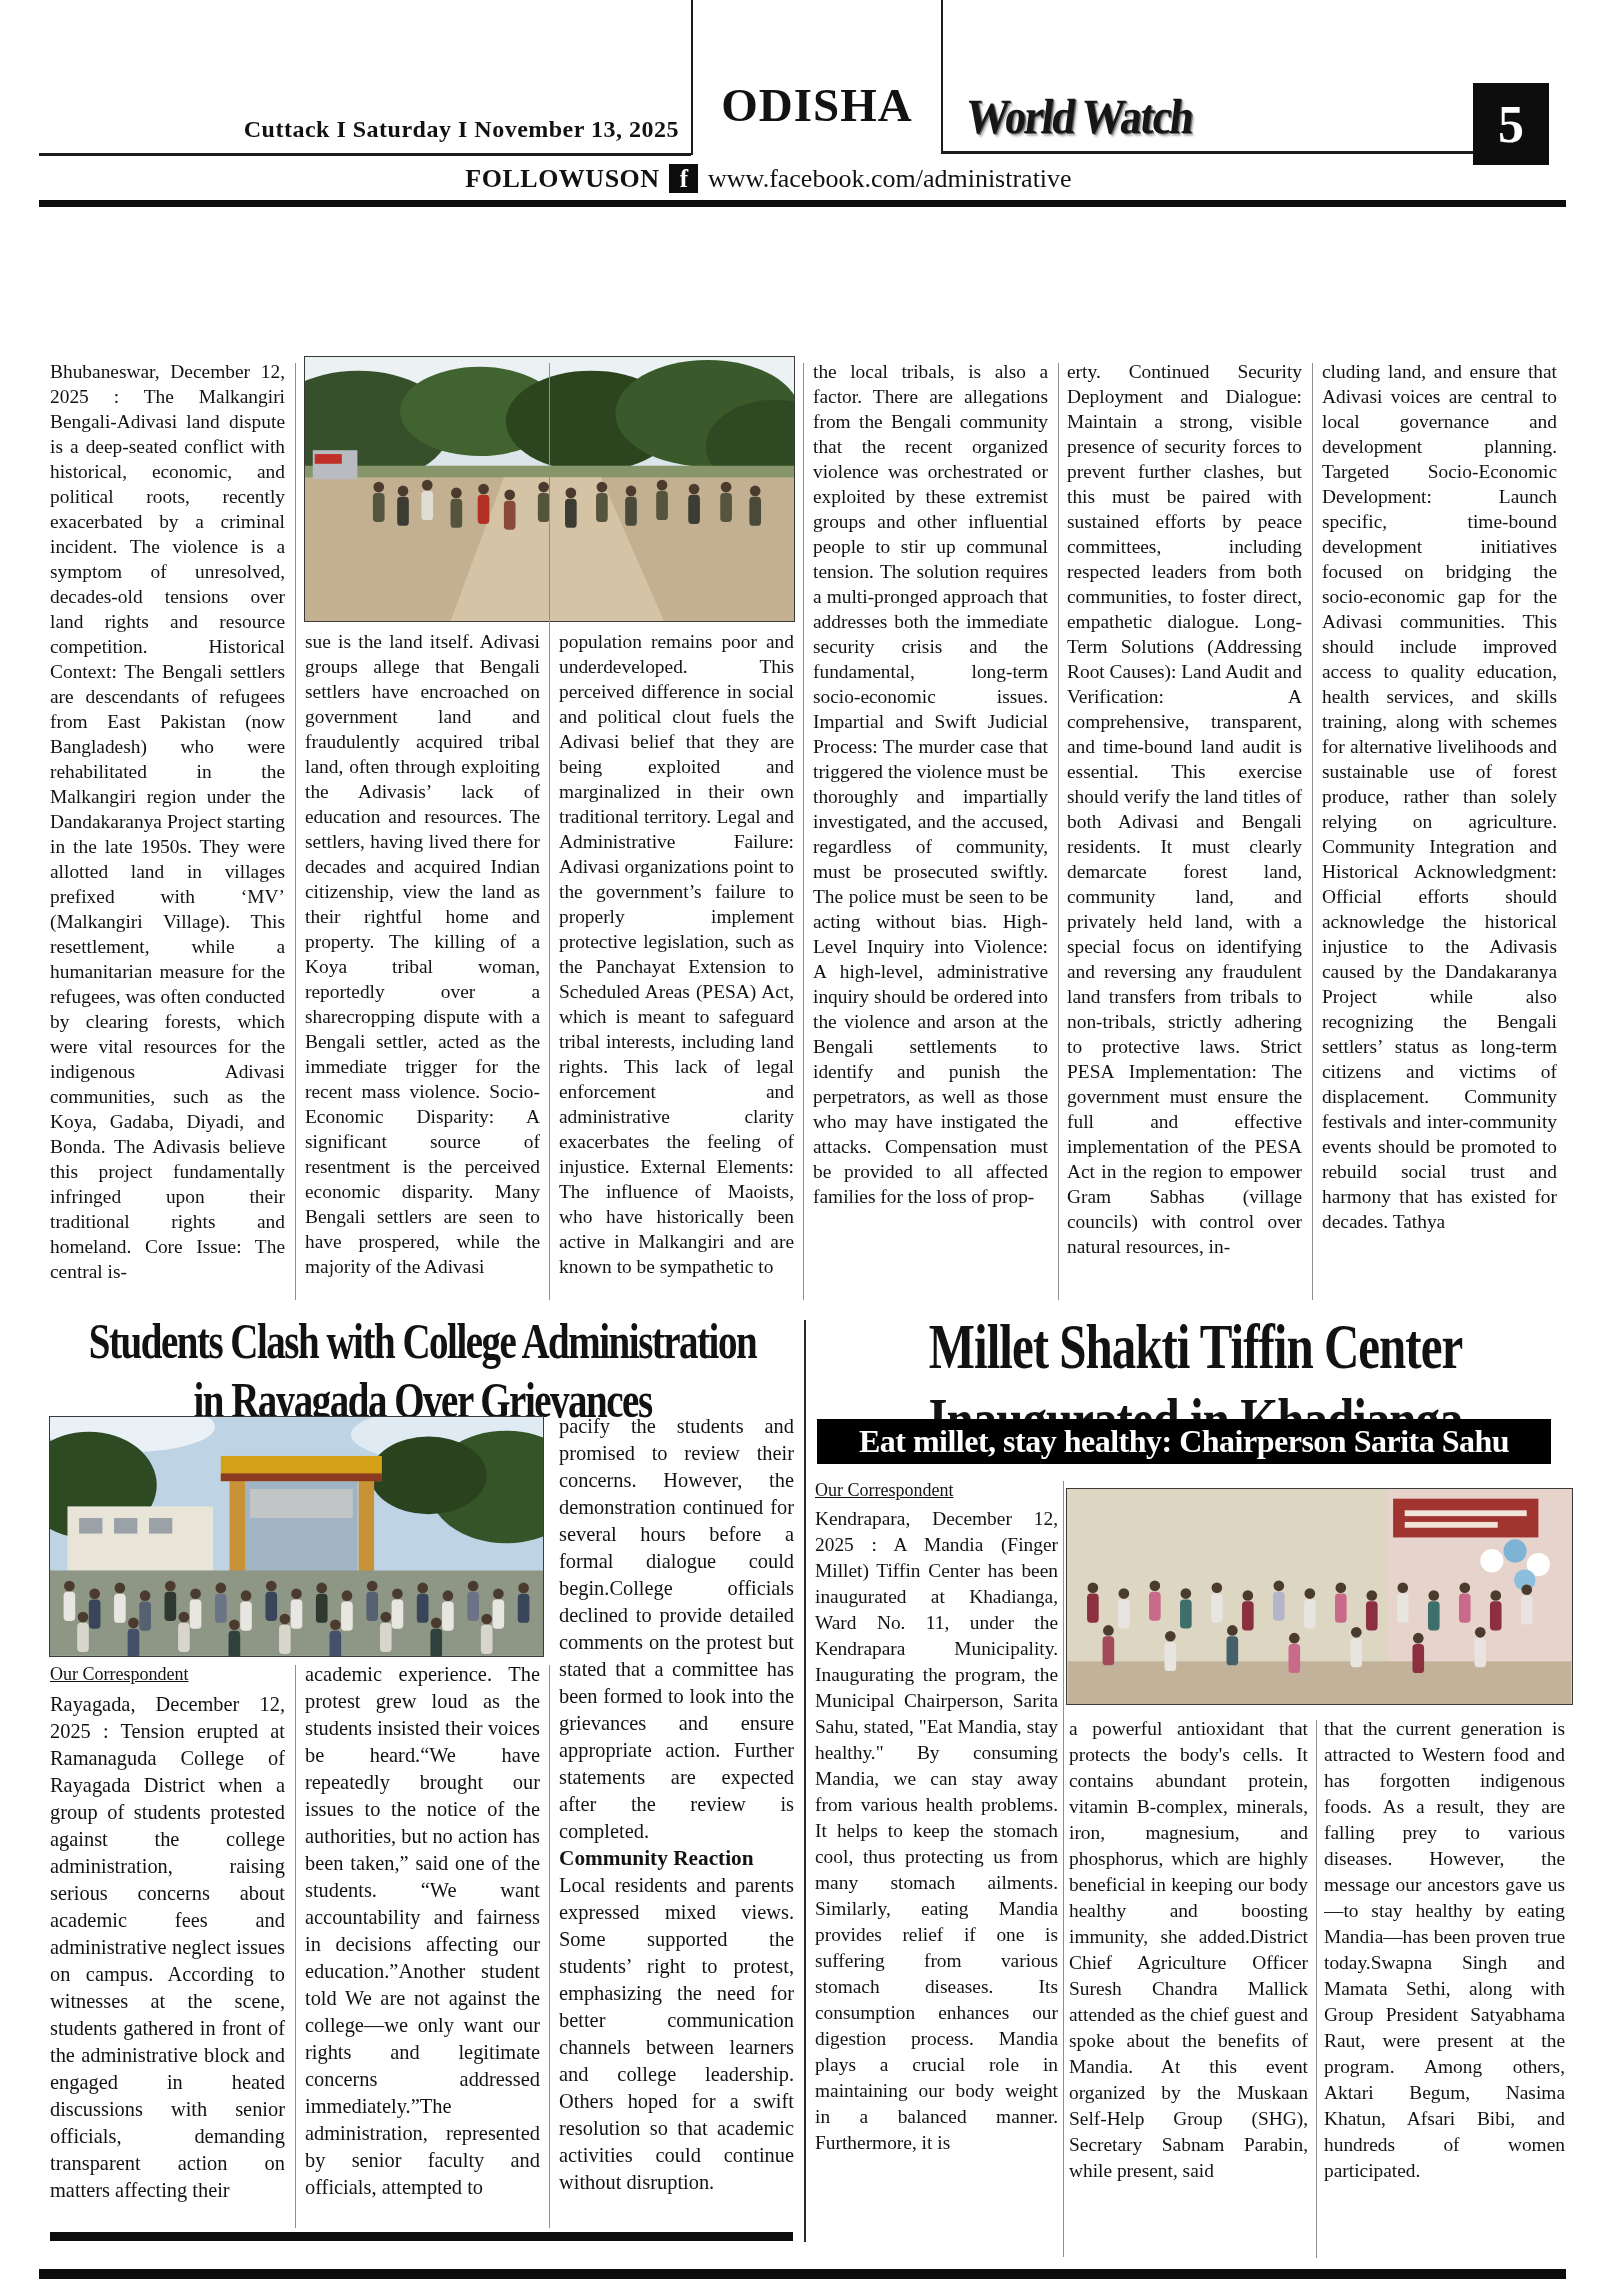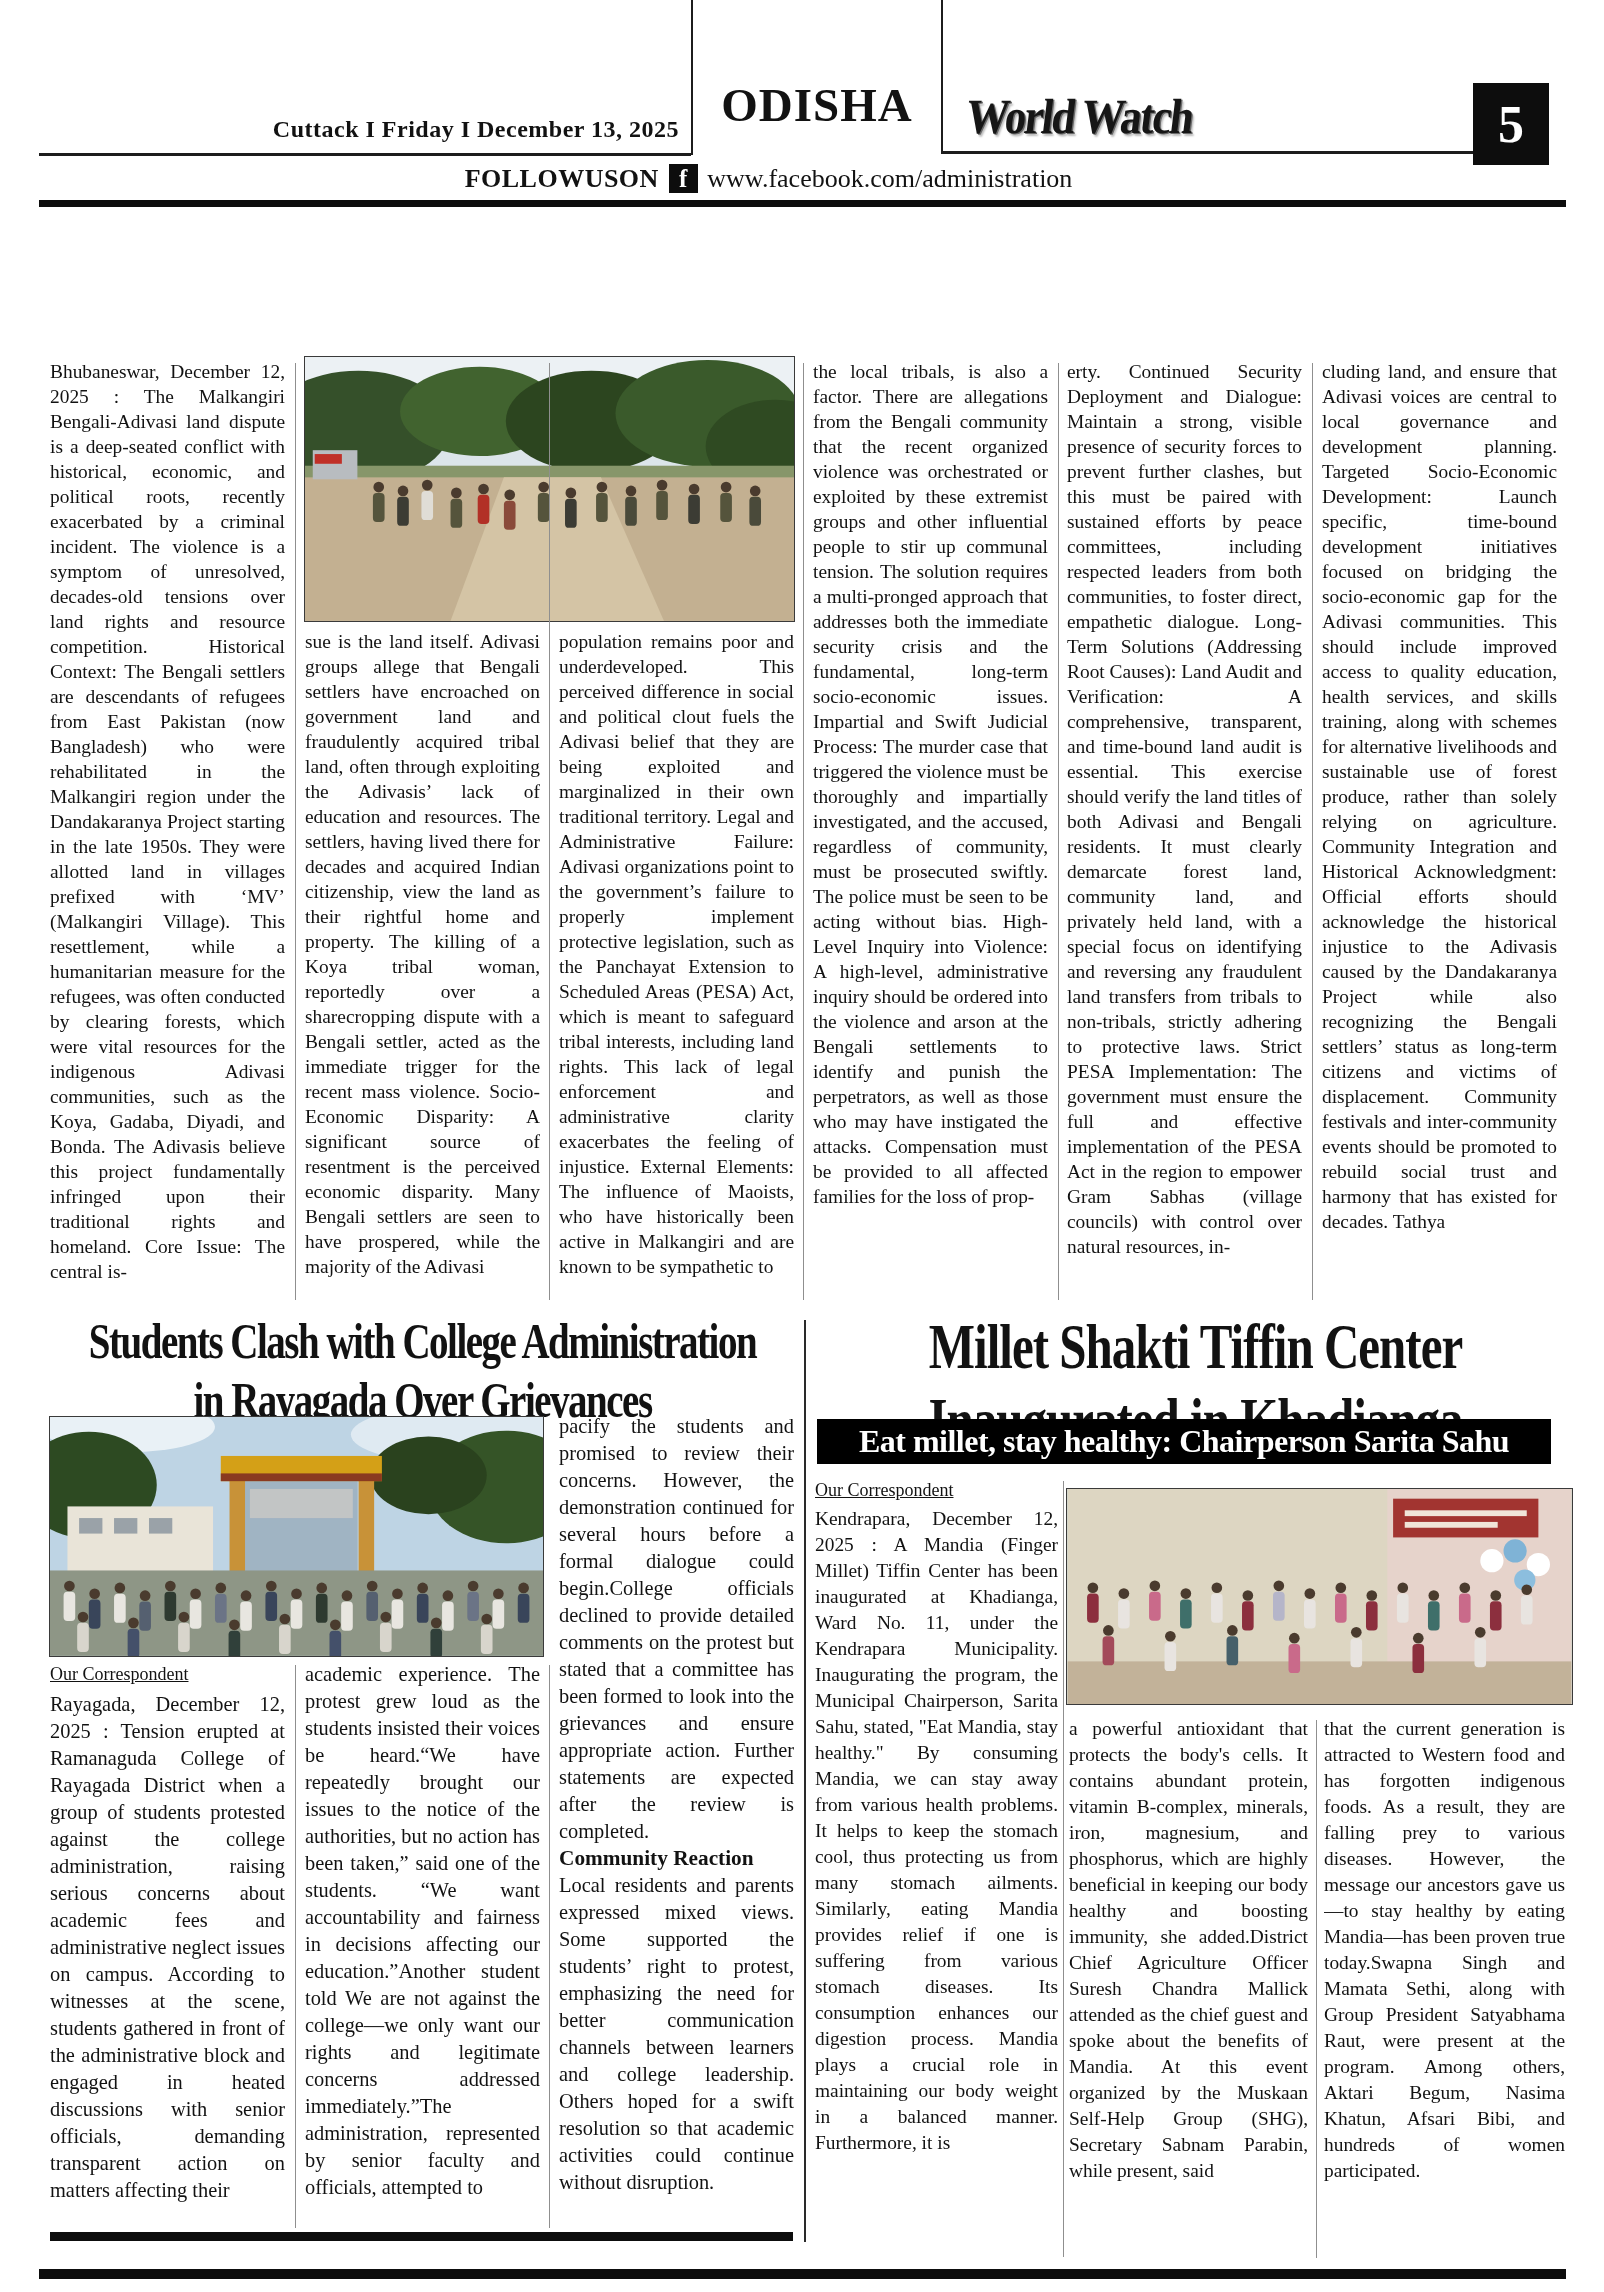--- a/index.html
+++ b/index.html
@@ -46,37 +46,37 @@
            text-align:justify; overflow:hidden; hyphens:auto; -webkit-hyphens:auto; }
   .subhead { font-weight:bold; font-size:21.3px; }
   .photo { position:absolute; outline:1px solid #3a3a3a; background:#cfd6cd; }
   svg { display:block; }
 </style>
 </head>
 <body>
 
 <div class="page">
 
-  <div class="abs dateline" style="left:223px; top:116px; width:456px;">Cuttack I Friday  I December 13, 2025</div>
+  <div class="abs dateline" style="left:223px; top:116px; width:456px;">Cuttack I Saturday  I November 13, 2025</div>
 
   <div class="vline" style="left:691px; top:0; height:155px;"></div>
   <div class="abs edition" style="left:693px; top:78px; width:248px;">ODISHA</div>
   <div class="vline" style="left:941px; top:0; height:153px;"></div>
 
   <div class="abs logo" style="left:963px; top:95px;">World Watch</div>
 
   <div class="hline" style="left:39px; top:153px; width:652px;"></div>
   <div class="hline" style="left:941px; top:151px; width:607px;"></div>
 
   <div class="abs pagebox" style="left:1473px; top:83px; width:76px; height:82px;">5</div>
 
   <div class="abs followrow" style="left:361px; top:161px; width:815px; height:35px;">
     <span class="follow-label">FOLLOWUSON</span>
     <span class="fbicon">f</span>
-    <span>www.facebook.com/administration</span>
+    <span>www.facebook.com/administrative</span>
   </div>
 
   <div class="thickbar" style="left:39px; top:200px; width:1527px; height:6.8px;"></div>
 
 
   <div class="photo" style="left:305px; top:357px; width:489px; height:264px;">
     <svg viewBox="0 0 504 272" width="489" height="264">
       <defs>
         <g id="pp">
           <circle cx="6" cy="6" r="5.5" fill="#4a3b2e"></circle>

